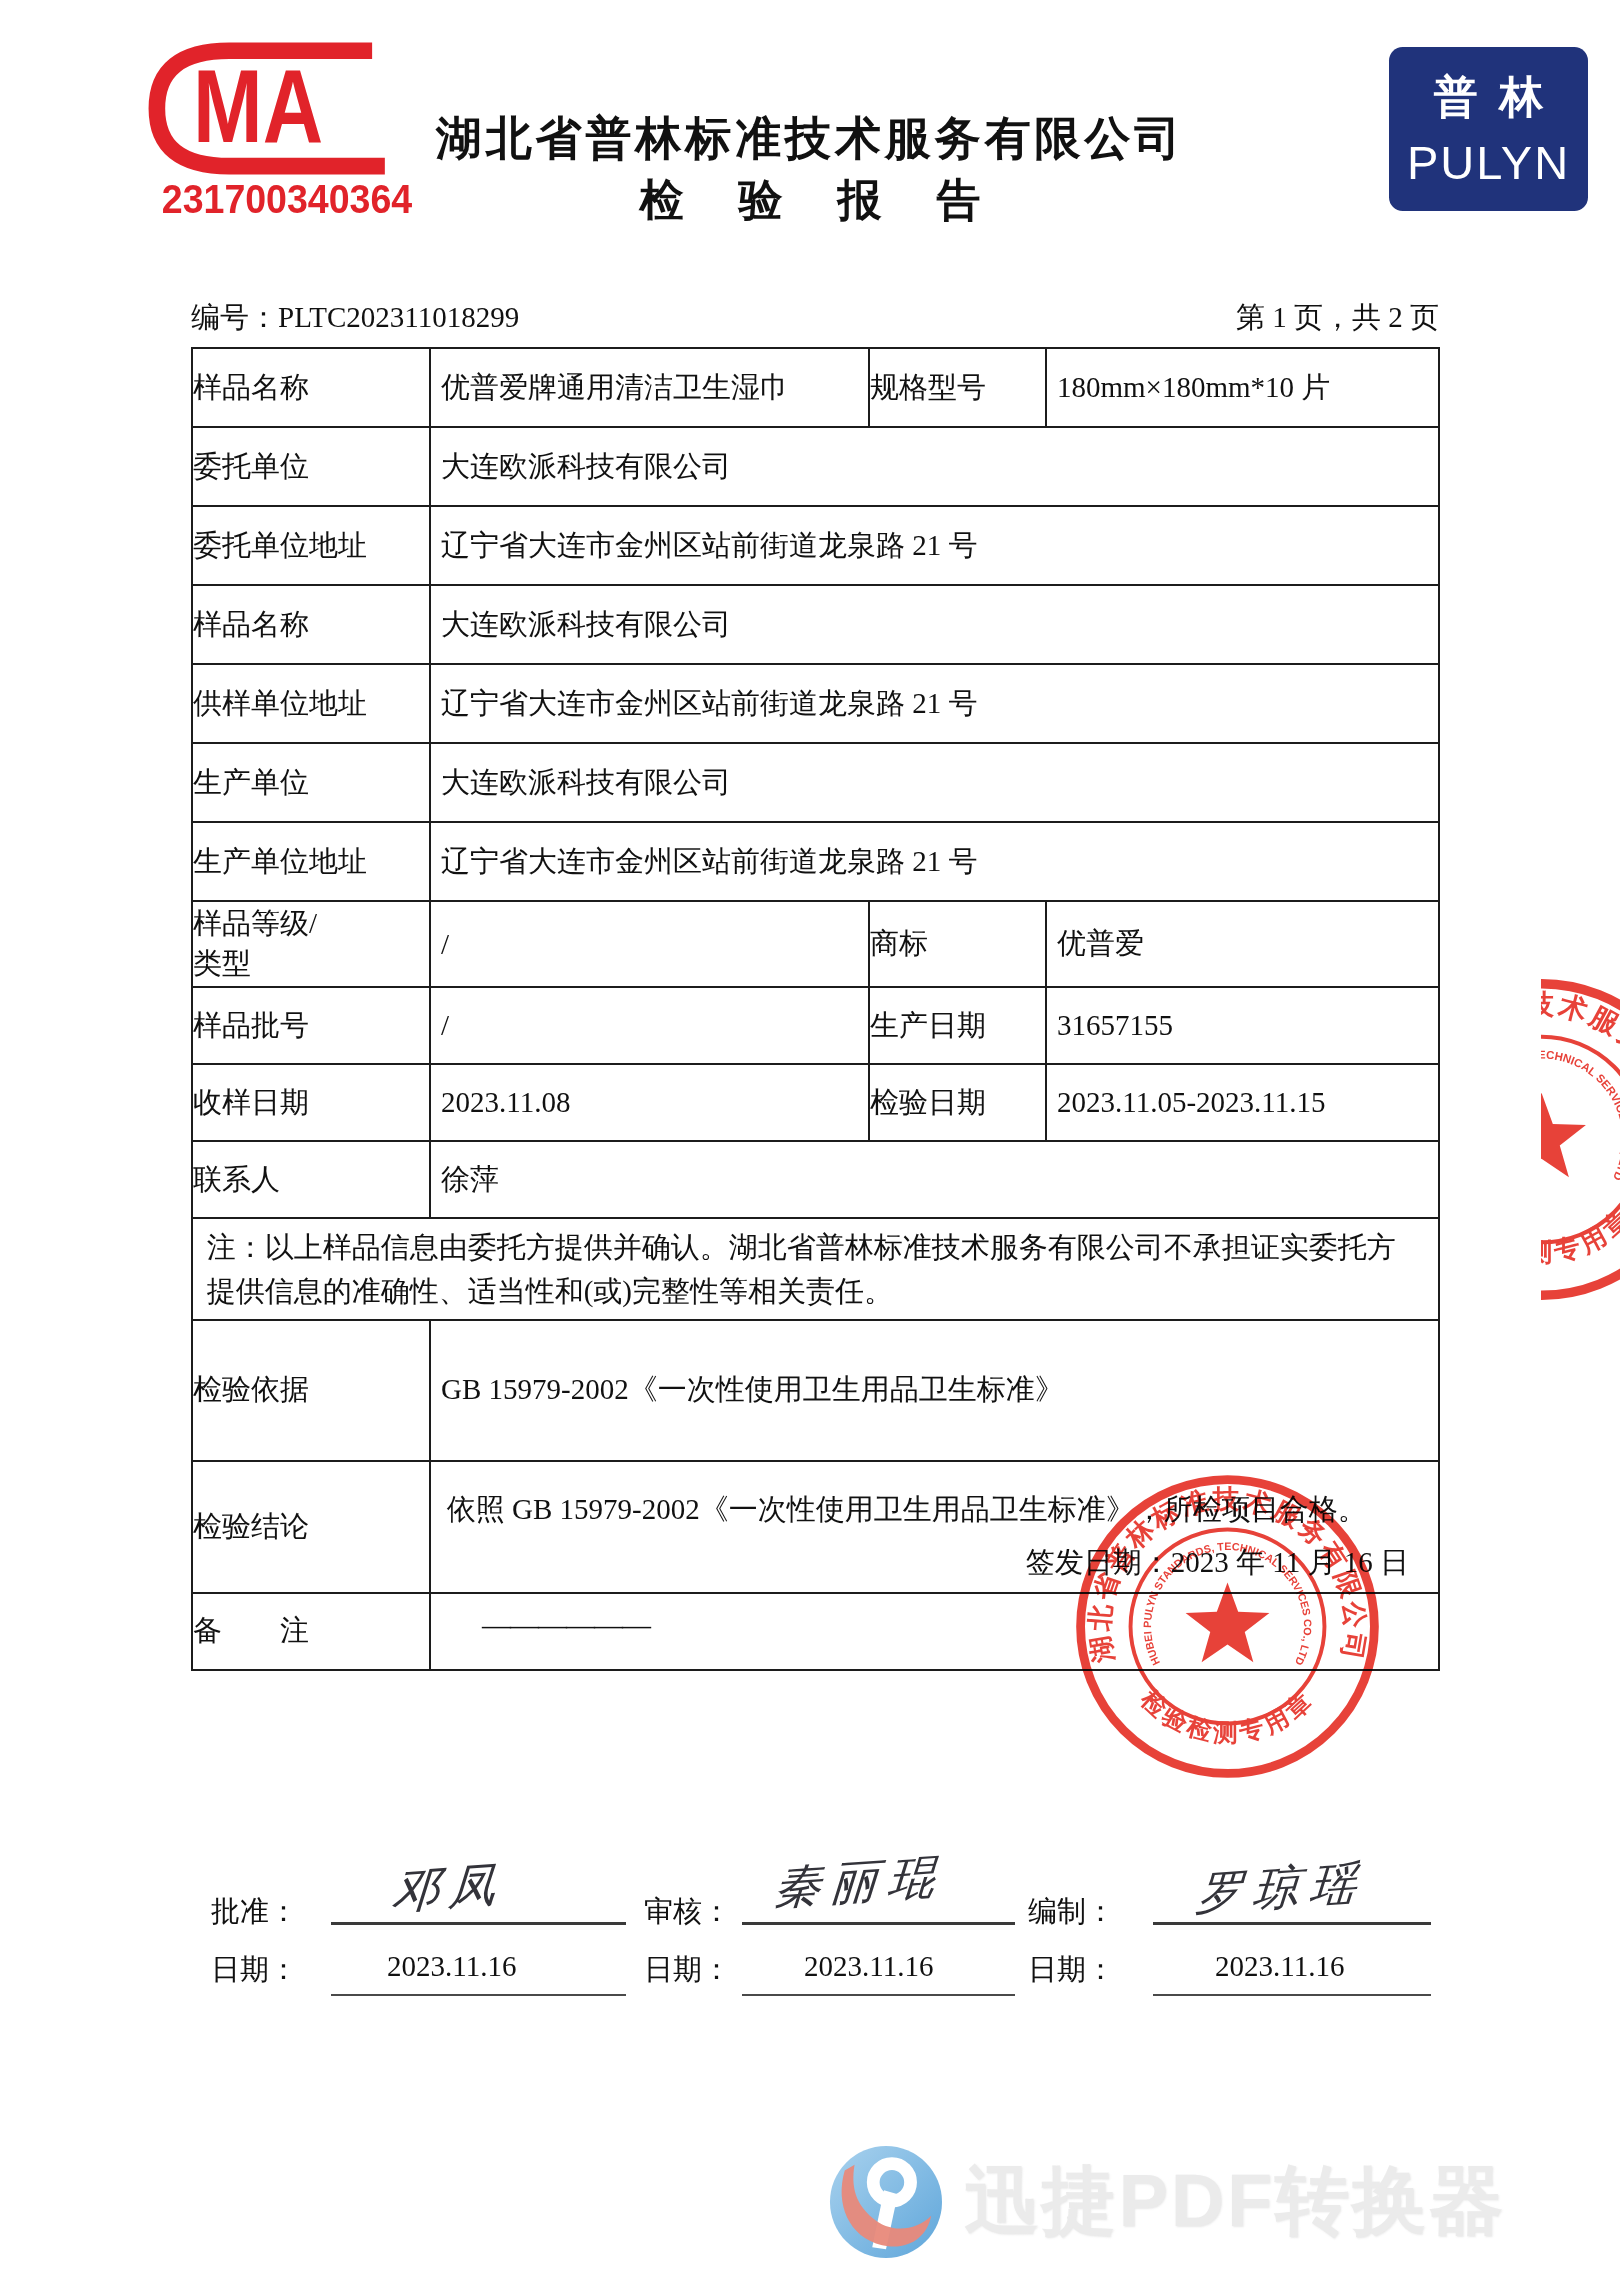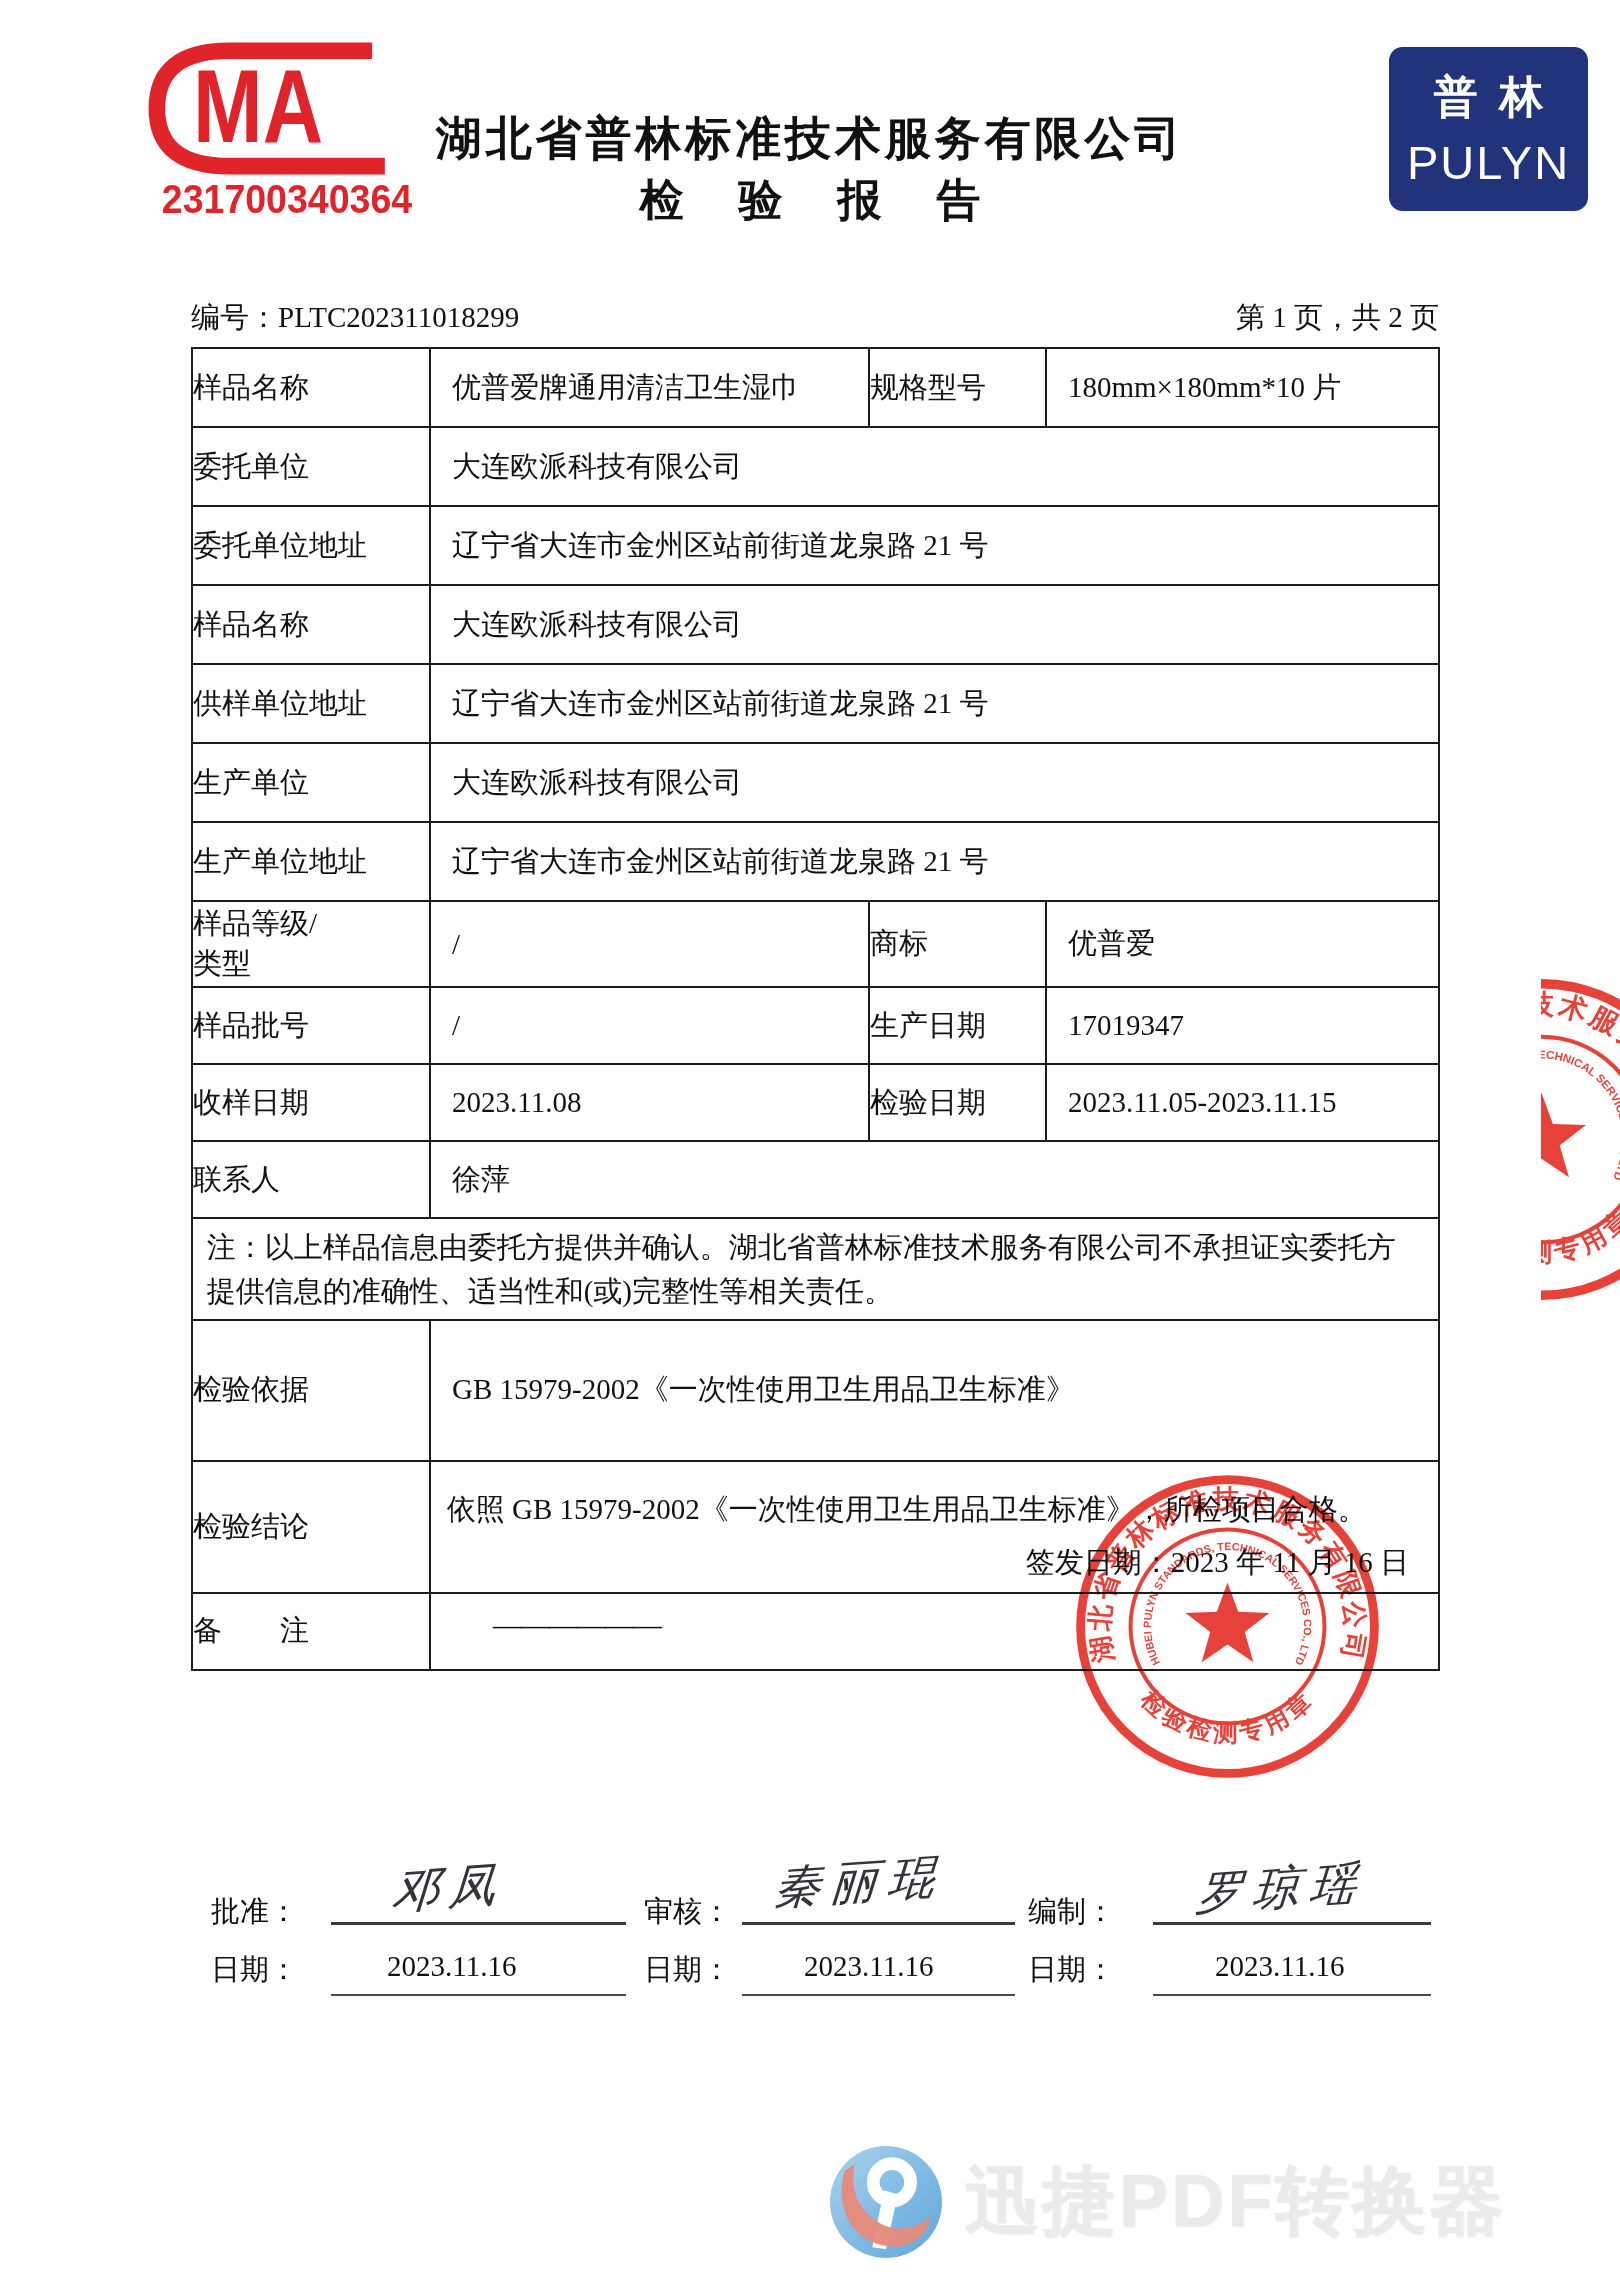--- a/index.html
+++ b/index.html
@@ -21,21 +21,21 @@
   
   .meta{position:absolute;left:191px;top:298px;width:1248px;display:flex;
         justify-content:space-between;font-size:29px;align-items:center;}
 
   
   .info-table{position:absolute;left:191px;top:347px;width:1248px;
               border-collapse:collapse;table-layout:fixed;}
   .info-table td{border:2px solid #1c1c1c;font-size:29px;padding:0;vertical-align:middle;
                  overflow:hidden;}
   .info-table td.lbl{text-align:left;}
-  .info-table td.val{padding-left:21px;}
+  .info-table td.val{padding-left:10px;}
   .note-cell{padding:5.9px 13.7px !important;line-height:44px;text-align:left;}
   .concl-cell{position:relative;padding:9.8px 39px 45px 15.7px !important;line-height:43px;}
   .sign-date{position:absolute;right:29px;bottom:7.8px;white-space:nowrap;}
   .remark-dash{display:inline-block;margin-left:41px;letter-spacing:-1px;line-height:29px;
                transform:translateY(-5.9px);}
 
   
   .stamp{position:absolute;mix-blend-mode:multiply;opacity:.93;}
   .stamp-main{left:1061px;top:1460px;}
   .stamp-clip{position:absolute;left:1541px;top:963px;width:79px;height:353px;overflow:hidden;}
@@ -123,21 +123,21 @@
         <div>类型</div>
       </td>
       <td class="val">/</td>
       <td class="lbl">商标</td>
       <td class="val">优普爱</td>
     </tr>
     <tr style="height:77px">
       <td class="lbl">样品批号</td>
       <td class="val">/</td>
       <td class="lbl">生产日期</td>
-      <td class="val">17019347</td>
+      <td class="val">31657155</td>
     </tr>
     <tr style="height:77px">
       <td class="lbl">收样日期</td>
       <td class="val">2023.11.08</td>
       <td class="lbl">检验日期</td>
       <td class="val">2023.11.05-2023.11.15</td>
     </tr>
     <tr style="height:77px">
       <td class="lbl">联系人</td>
       <td class="val" colspan="3">徐萍</td>

